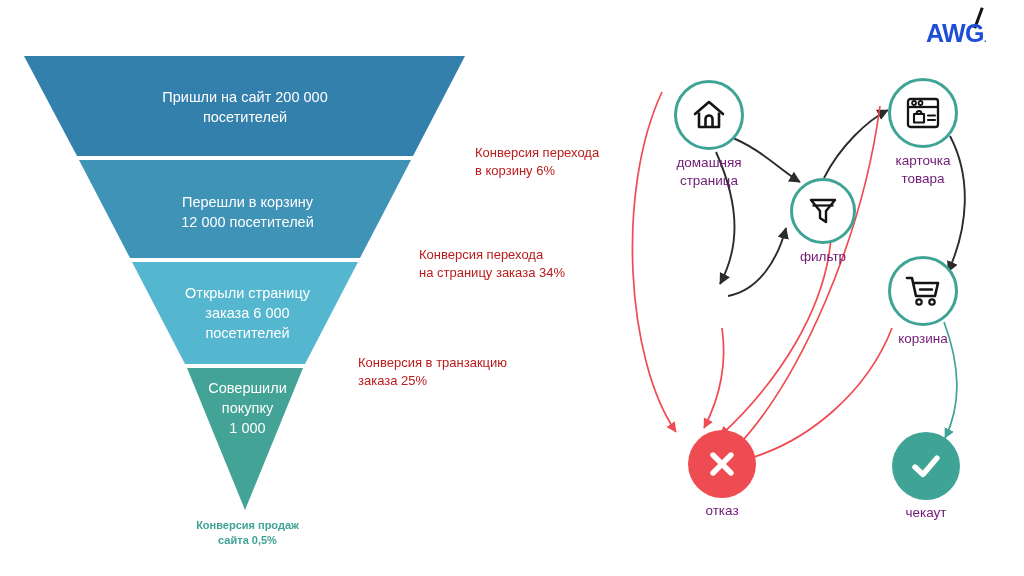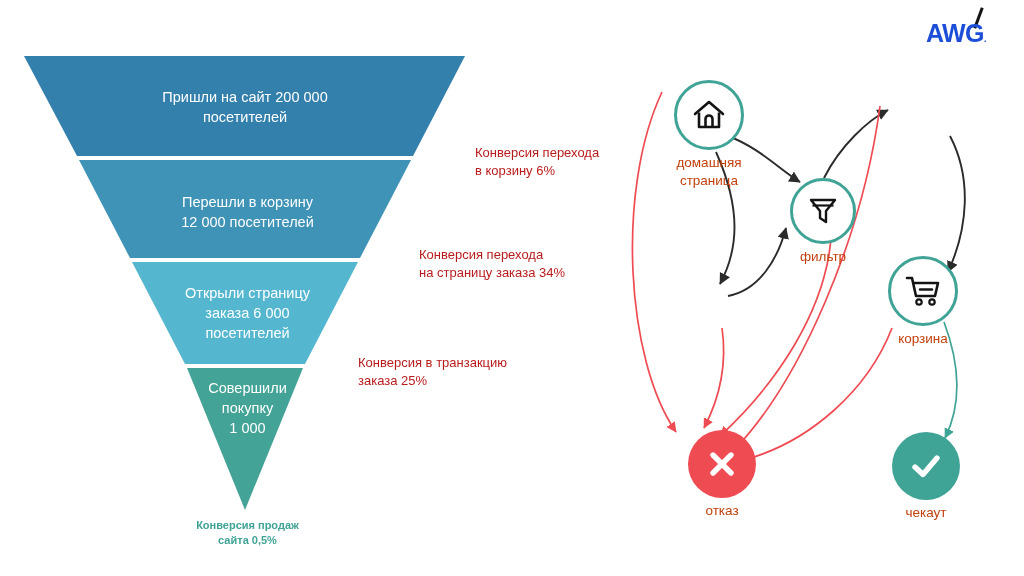--- a/index.html
+++ b/index.html
@@ -42,21 +42,21 @@
   .flow{position:absolute;left:620px;top:60px;width:404px;height:500px;}
   .node{position:absolute;}
   .node-circle{
     position:absolute;left:0;top:0;border-radius:50%;
     box-sizing:border-box;background:#ffffff;
     display:flex;align-items:center;justify-content:center;
   }
   .ring{border:3.5px solid #3fa396;}
   .node-label{
     position:absolute;left:50%;transform:translateX(-50%);
-    color:#c2410c;font-size:13.5px;line-height:1.3;text-align:center;
+    color:#701a75;font-size:13.5px;line-height:1.3;text-align:center;
     white-space:pre-line;font-weight:400;
   }
   .filled-red{background:#ef4b52;border:none;}
   .filled-teal{background:#3fa396;border:none;}
 </style>
 </head>
 <body>
 
 <div id="stage">
 
@@ -163,20 +163,35 @@
     <div class="node" style="left:170px;top:118px;width:66px;height:66px;">
       <div class="node-circle ring" style="width:66px;height:66px;">
         <svg width="32" height="32" viewBox="0 0 32 32">
           <path d="M4,5 L28,5 L19,16 L19,27 L13,23 L13,16 Z" fill="none" stroke="#141414" stroke-width="2.4" stroke-linejoin="round"></path>
           <path d="M5.5,10.5 L26.5,10.5" stroke="#141414" stroke-width="2.2"></path>
         </svg>
       </div>
       <div class="node-label" style="top:70px;width:110px;">фильтр</div>
     </div>
 
+    <div class="node" style="left:268px;top:18px;width:70px;height:70px;">
+      <div class="node-circle ring" style="width:70px;height:70px;">
+        <svg width="36" height="34" viewBox="0 0 36 34">
+          <rect x="3" y="3" width="30" height="28" rx="2.5" fill="none" stroke="#141414" stroke-width="2.3"></rect>
+          <path d="M3,11 L33,11" stroke="#141414" stroke-width="2.3"></path>
+          <circle cx="9" cy="7" r="2" fill="none" stroke="#141414" stroke-width="1.8"></circle>
+          <circle cx="15.5" cy="7" r="2" fill="none" stroke="#141414" stroke-width="1.8"></circle>
+          <path d="M9,18 L9,26.5 L19,26.5 L19,18 Z" fill="none" stroke="#141414" stroke-width="2.1" stroke-linejoin="round"></path>
+          <path d="M11.5,18 a2.5,3 0 0 1 5,0" fill="none" stroke="#141414" stroke-width="2.1"></path>
+          <path d="M23,19.5 L30,19.5 M23,24 L30,24" stroke="#141414" stroke-width="2.1" stroke-linecap="round"></path>
+        </svg>
+      </div>
+      <div class="node-label" style="top:74px;width:120px;">карточка
+товара</div>
+    </div>
 
 
     <div class="node" style="left:268px;top:196px;width:70px;height:70px;">
       <div class="node-circle ring" style="width:70px;height:70px;">
         <svg width="36" height="34" viewBox="0 0 36 34">
           <path d="M2,4 L7,4 L11,22 L30,22 L33,9 L9,9" fill="none" stroke="#141414" stroke-width="2.6" stroke-linejoin="round" stroke-linecap="round"></path>
           <path d="M15,15.5 L27,15.5" stroke="#141414" stroke-width="2.4" stroke-linecap="round"></path>
           <circle cx="14" cy="28" r="2.7" fill="none" stroke="#141414" stroke-width="2.2"></circle>
           <circle cx="27" cy="28" r="2.7" fill="none" stroke="#141414" stroke-width="2.2"></circle>
         </svg>

